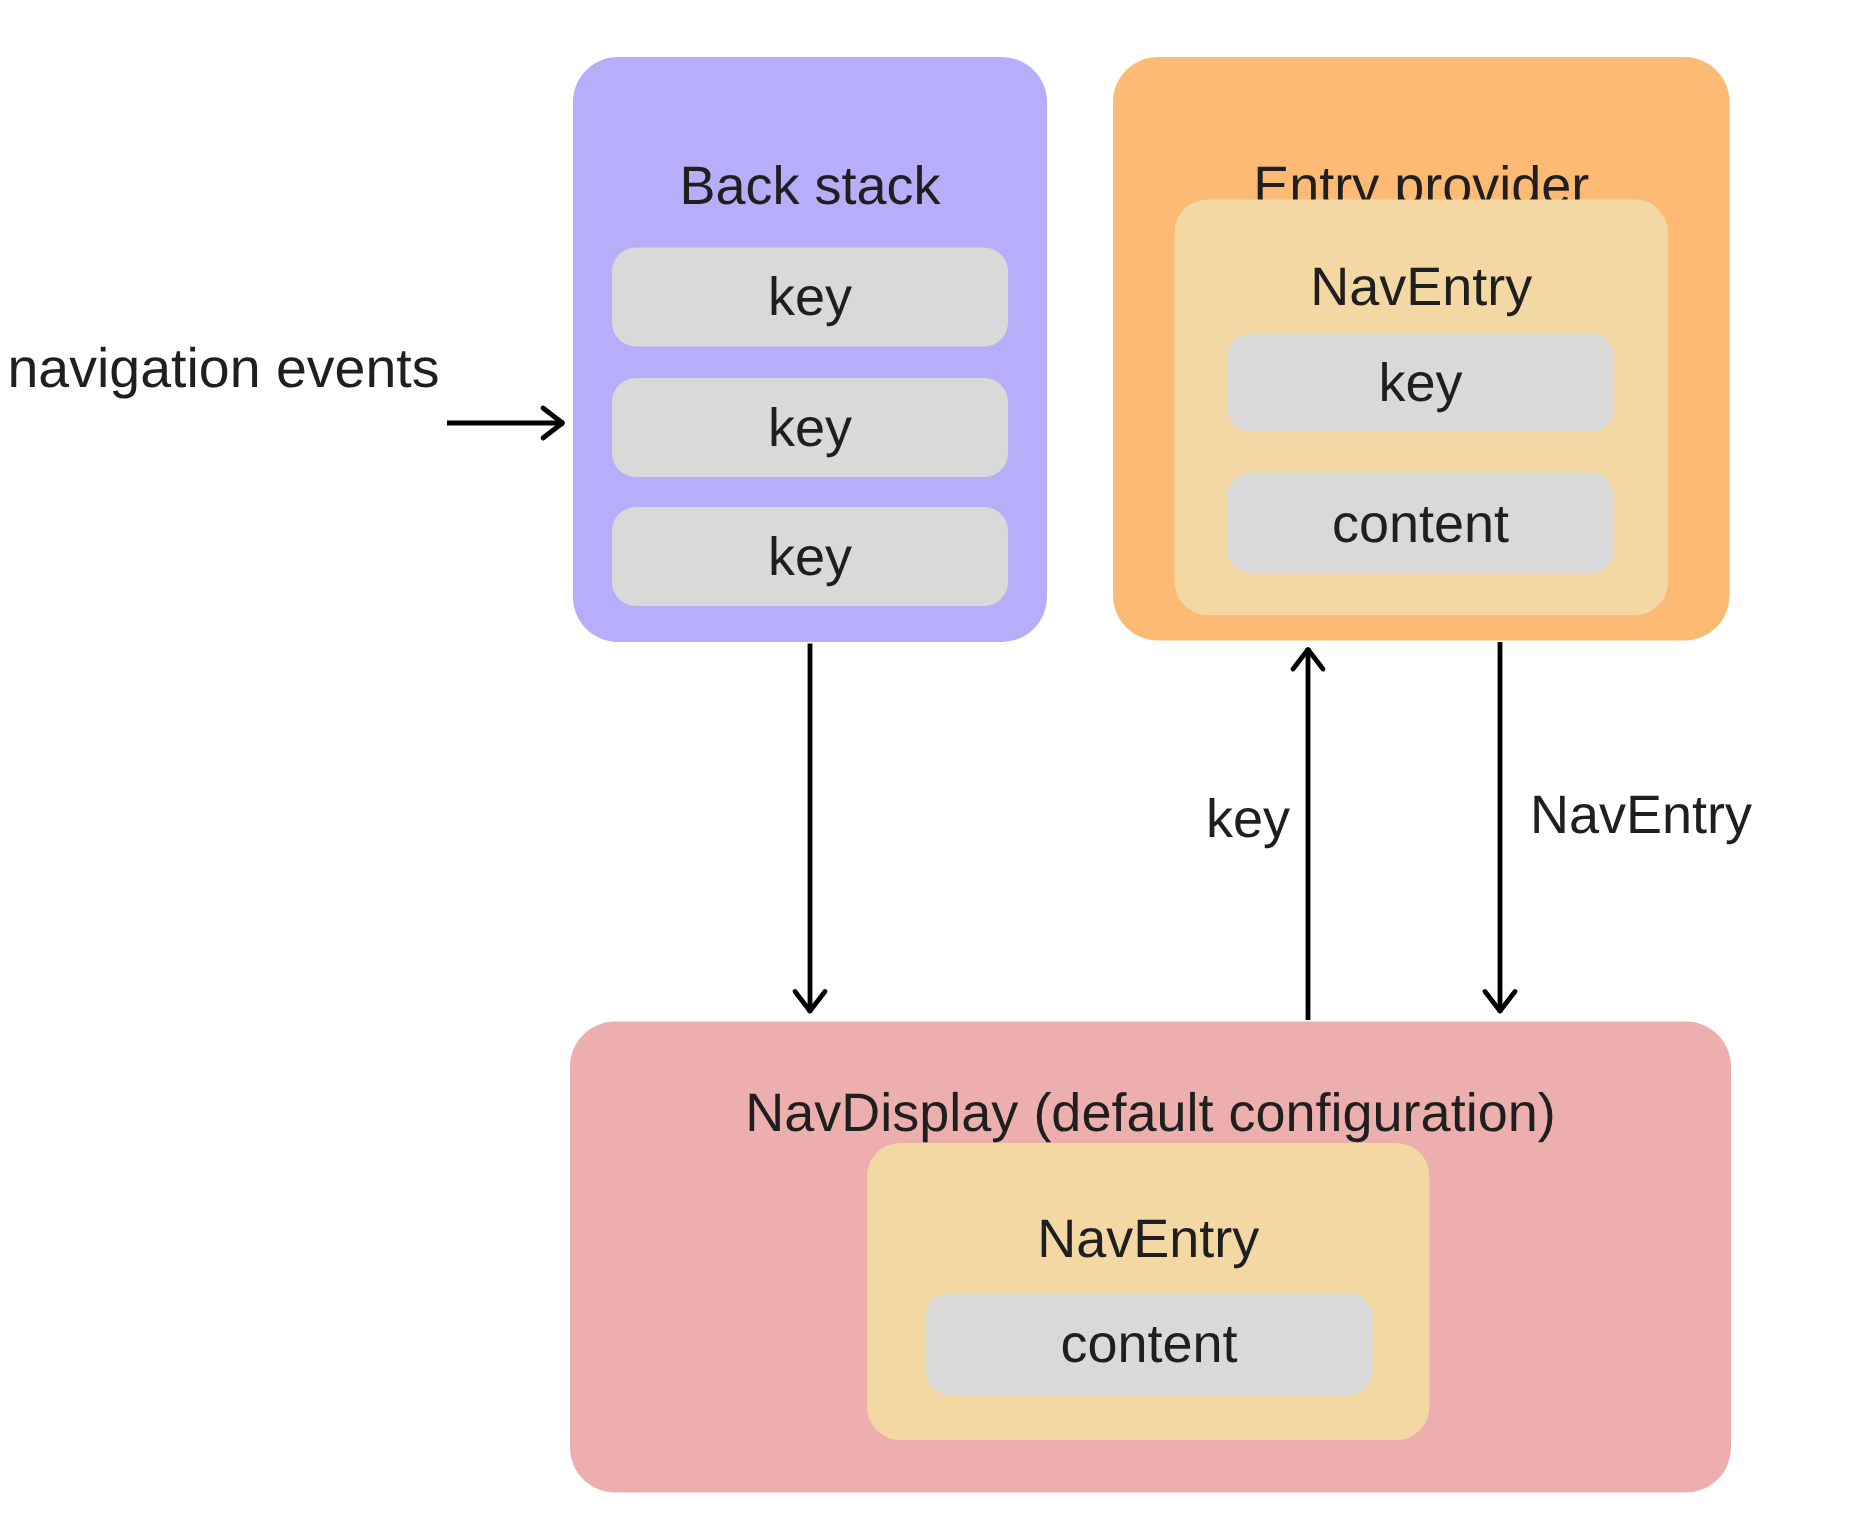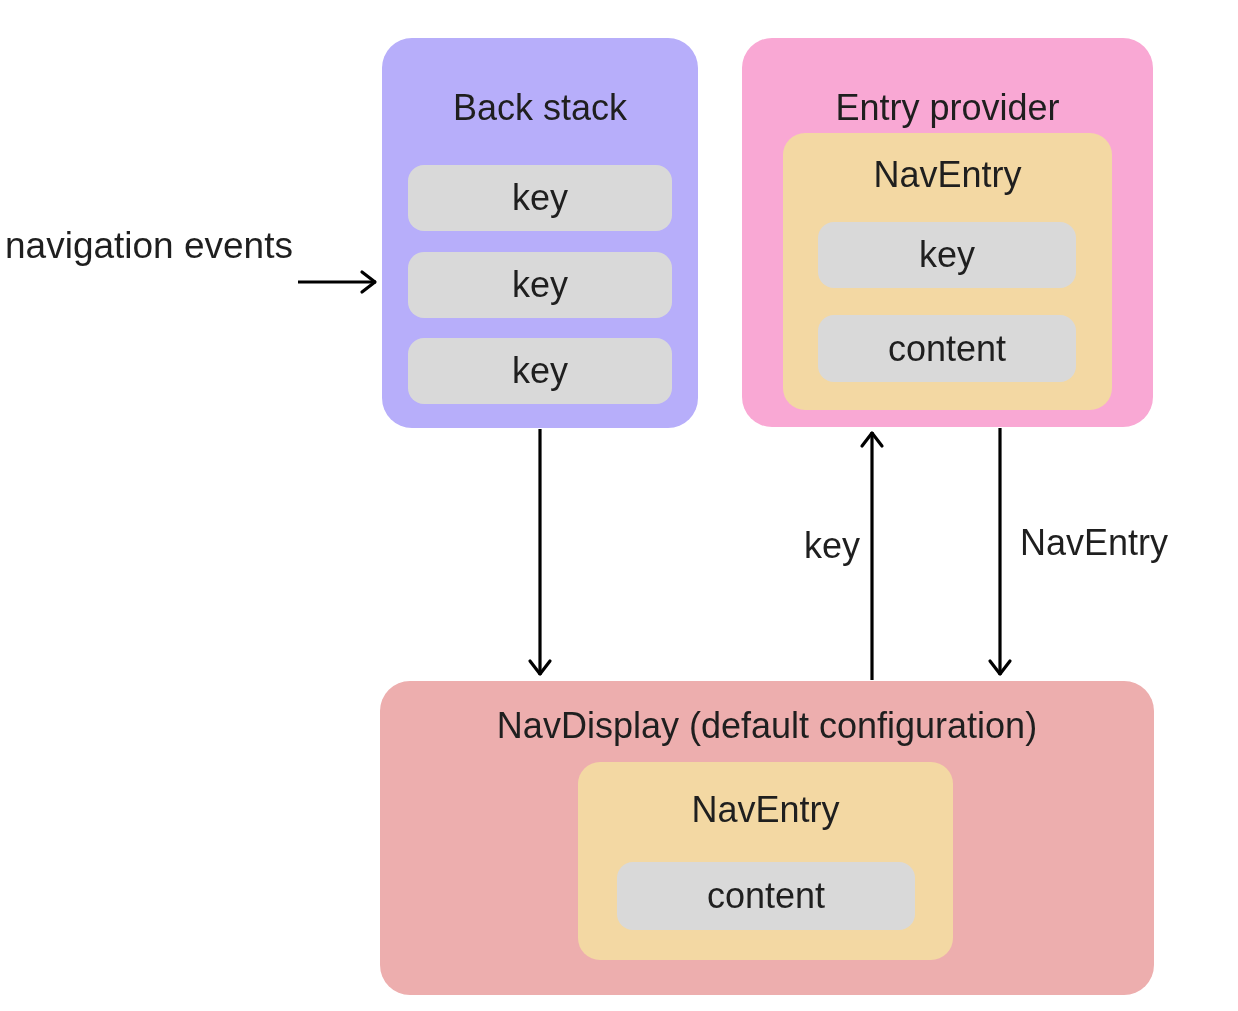--- a/index.html
+++ b/index.html
@@ -18,33 +18,34 @@
   }
   .box {
     position: absolute;
     box-sizing: border-box;
   }
   .rounded-lg { border-radius: 30px; }
   .rounded-md { border-radius: 22px; }
   .rounded-sm { border-radius: 16px; }
 
   .purple { background: #b7aefa; }
-  .cyan   { background: #f9a8d4; }
+  .cyan   { background: #fdba74; }
   .orange { background: #f3d8a3; }
   .pink   { background: #edaeae; }
   .gray   { background: #d9d9d9; }
 
   .box-title {
     position: absolute;
     left: 0;
     width: 100%;
     text-align: center;
     font-size: 36px;
     line-height: 44px;
     white-space: nowrap;
+    margin-top: 16px;
   }
   .pill-label {
     display: flex;
     align-items: center;
     justify-content: center;
     font-size: 36px;
   }
   .annotation {
     position: absolute;
     font-size: 37px;

